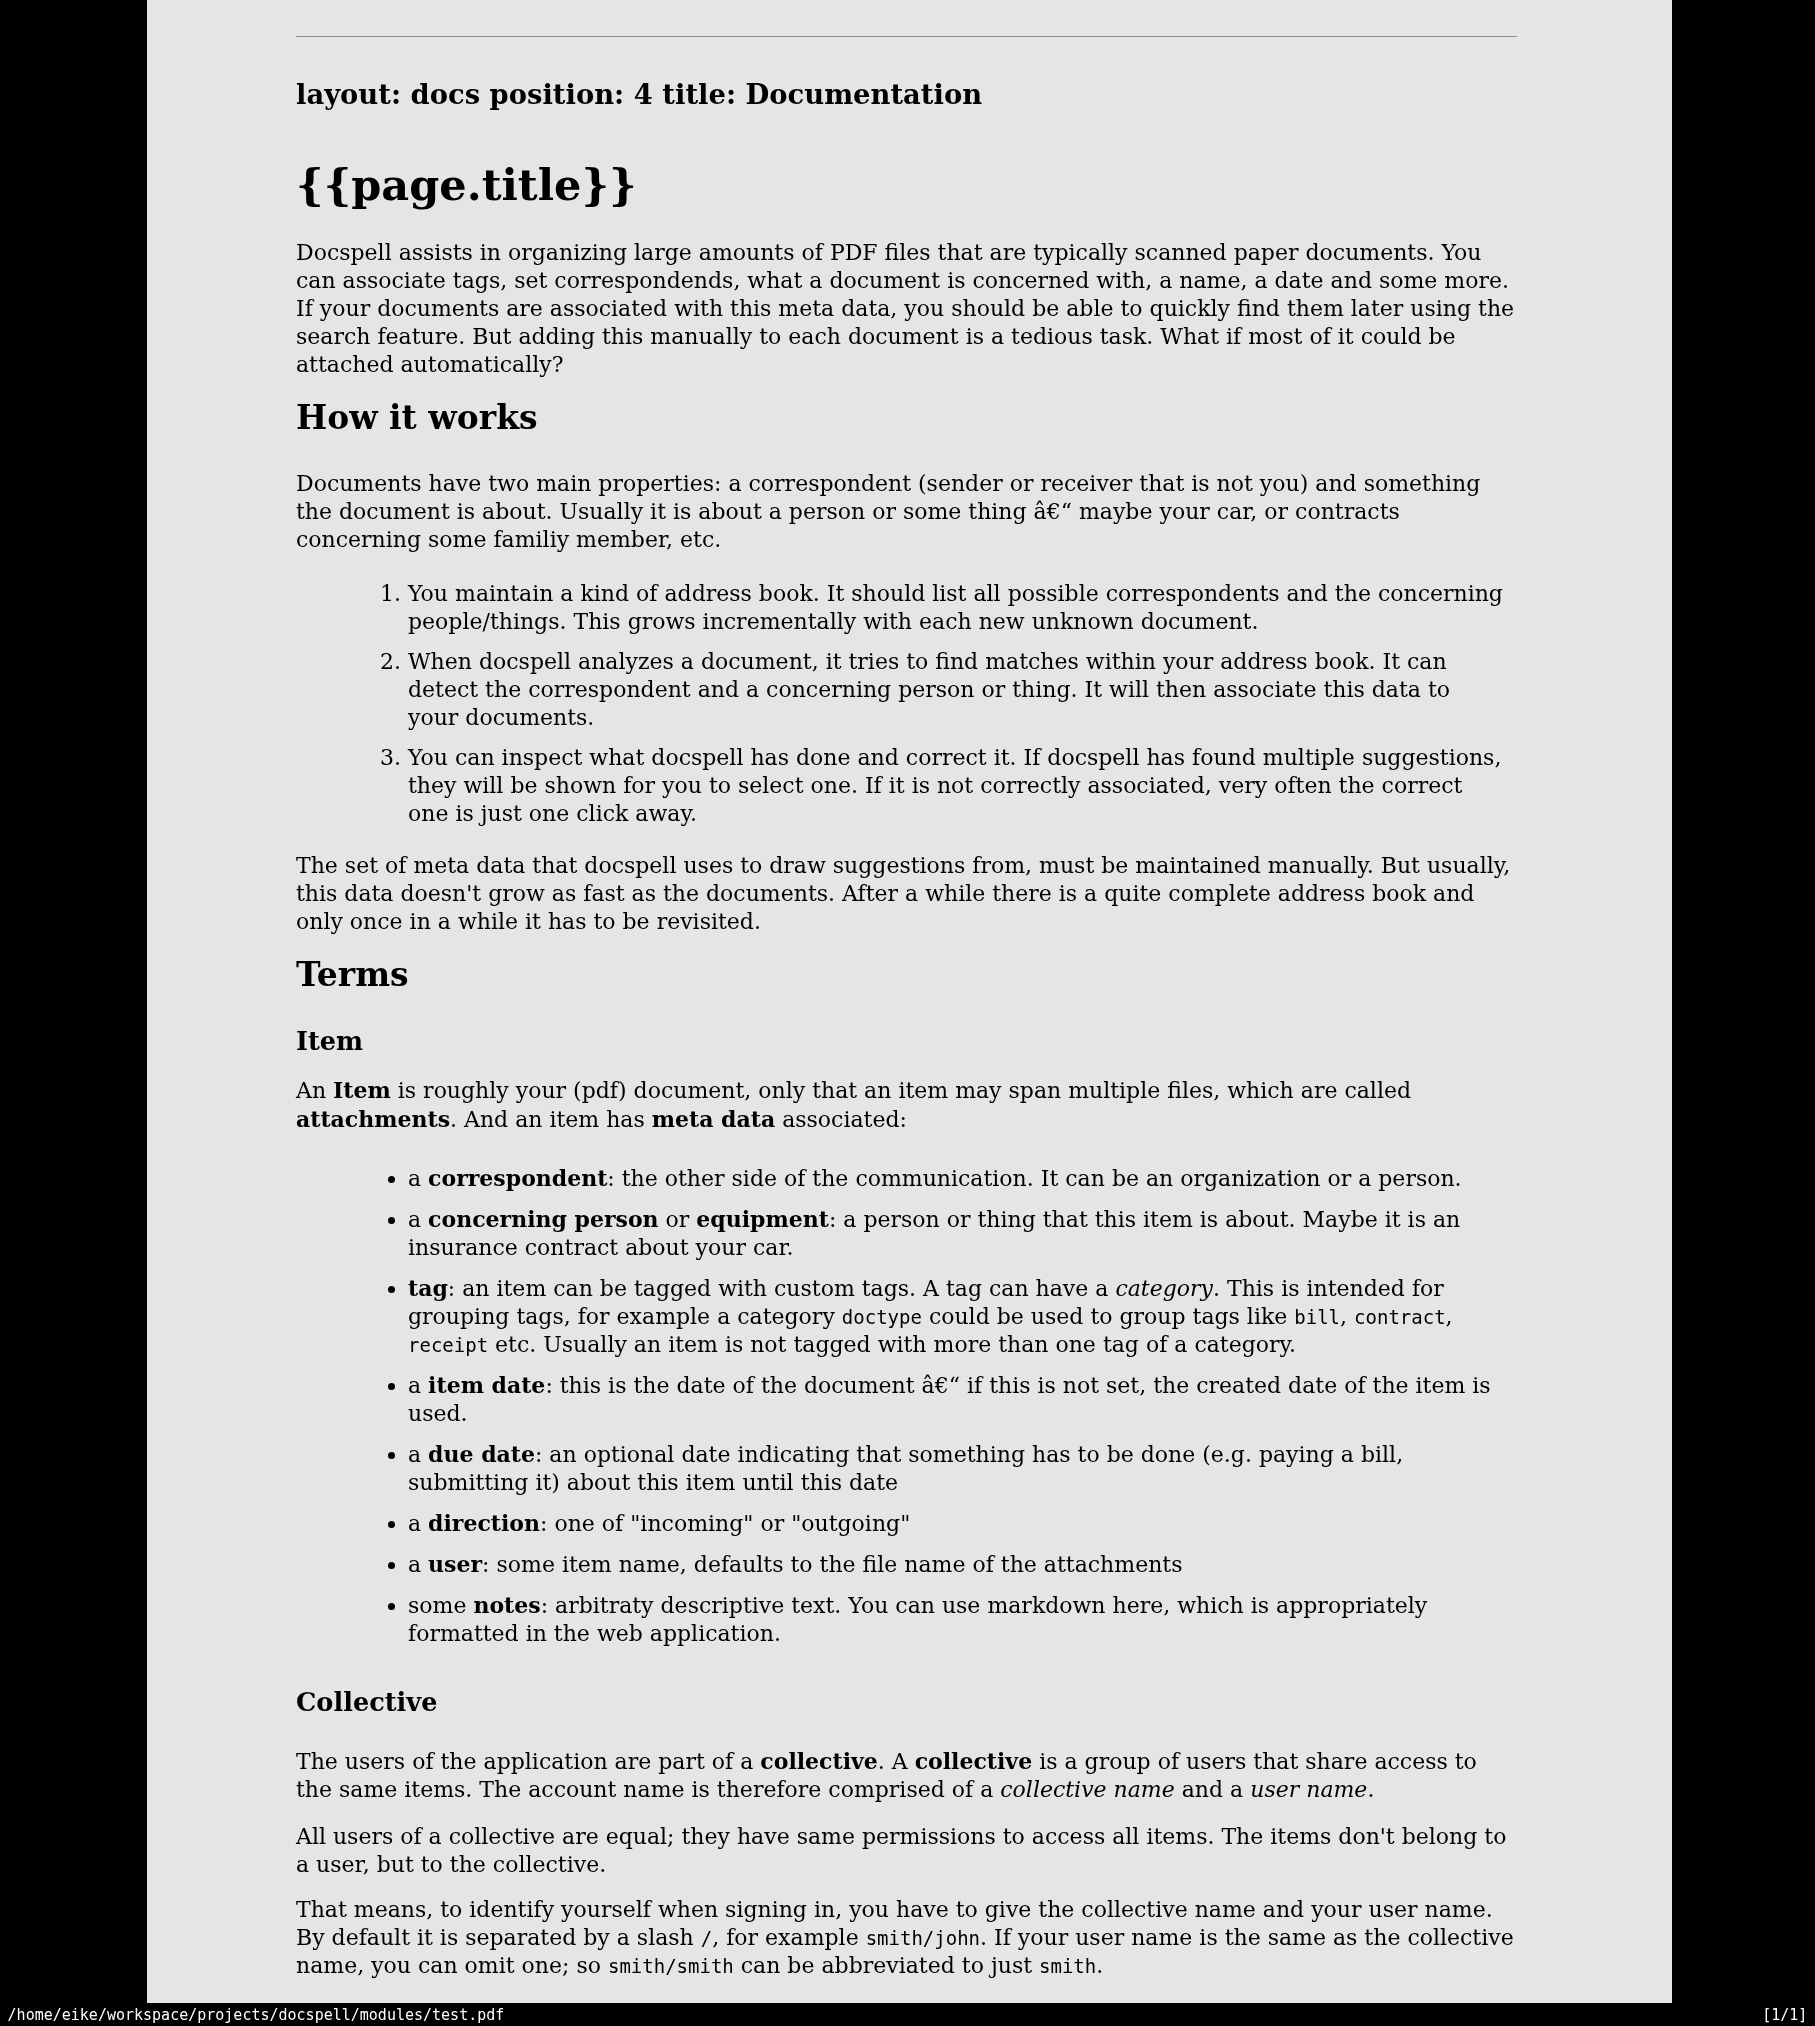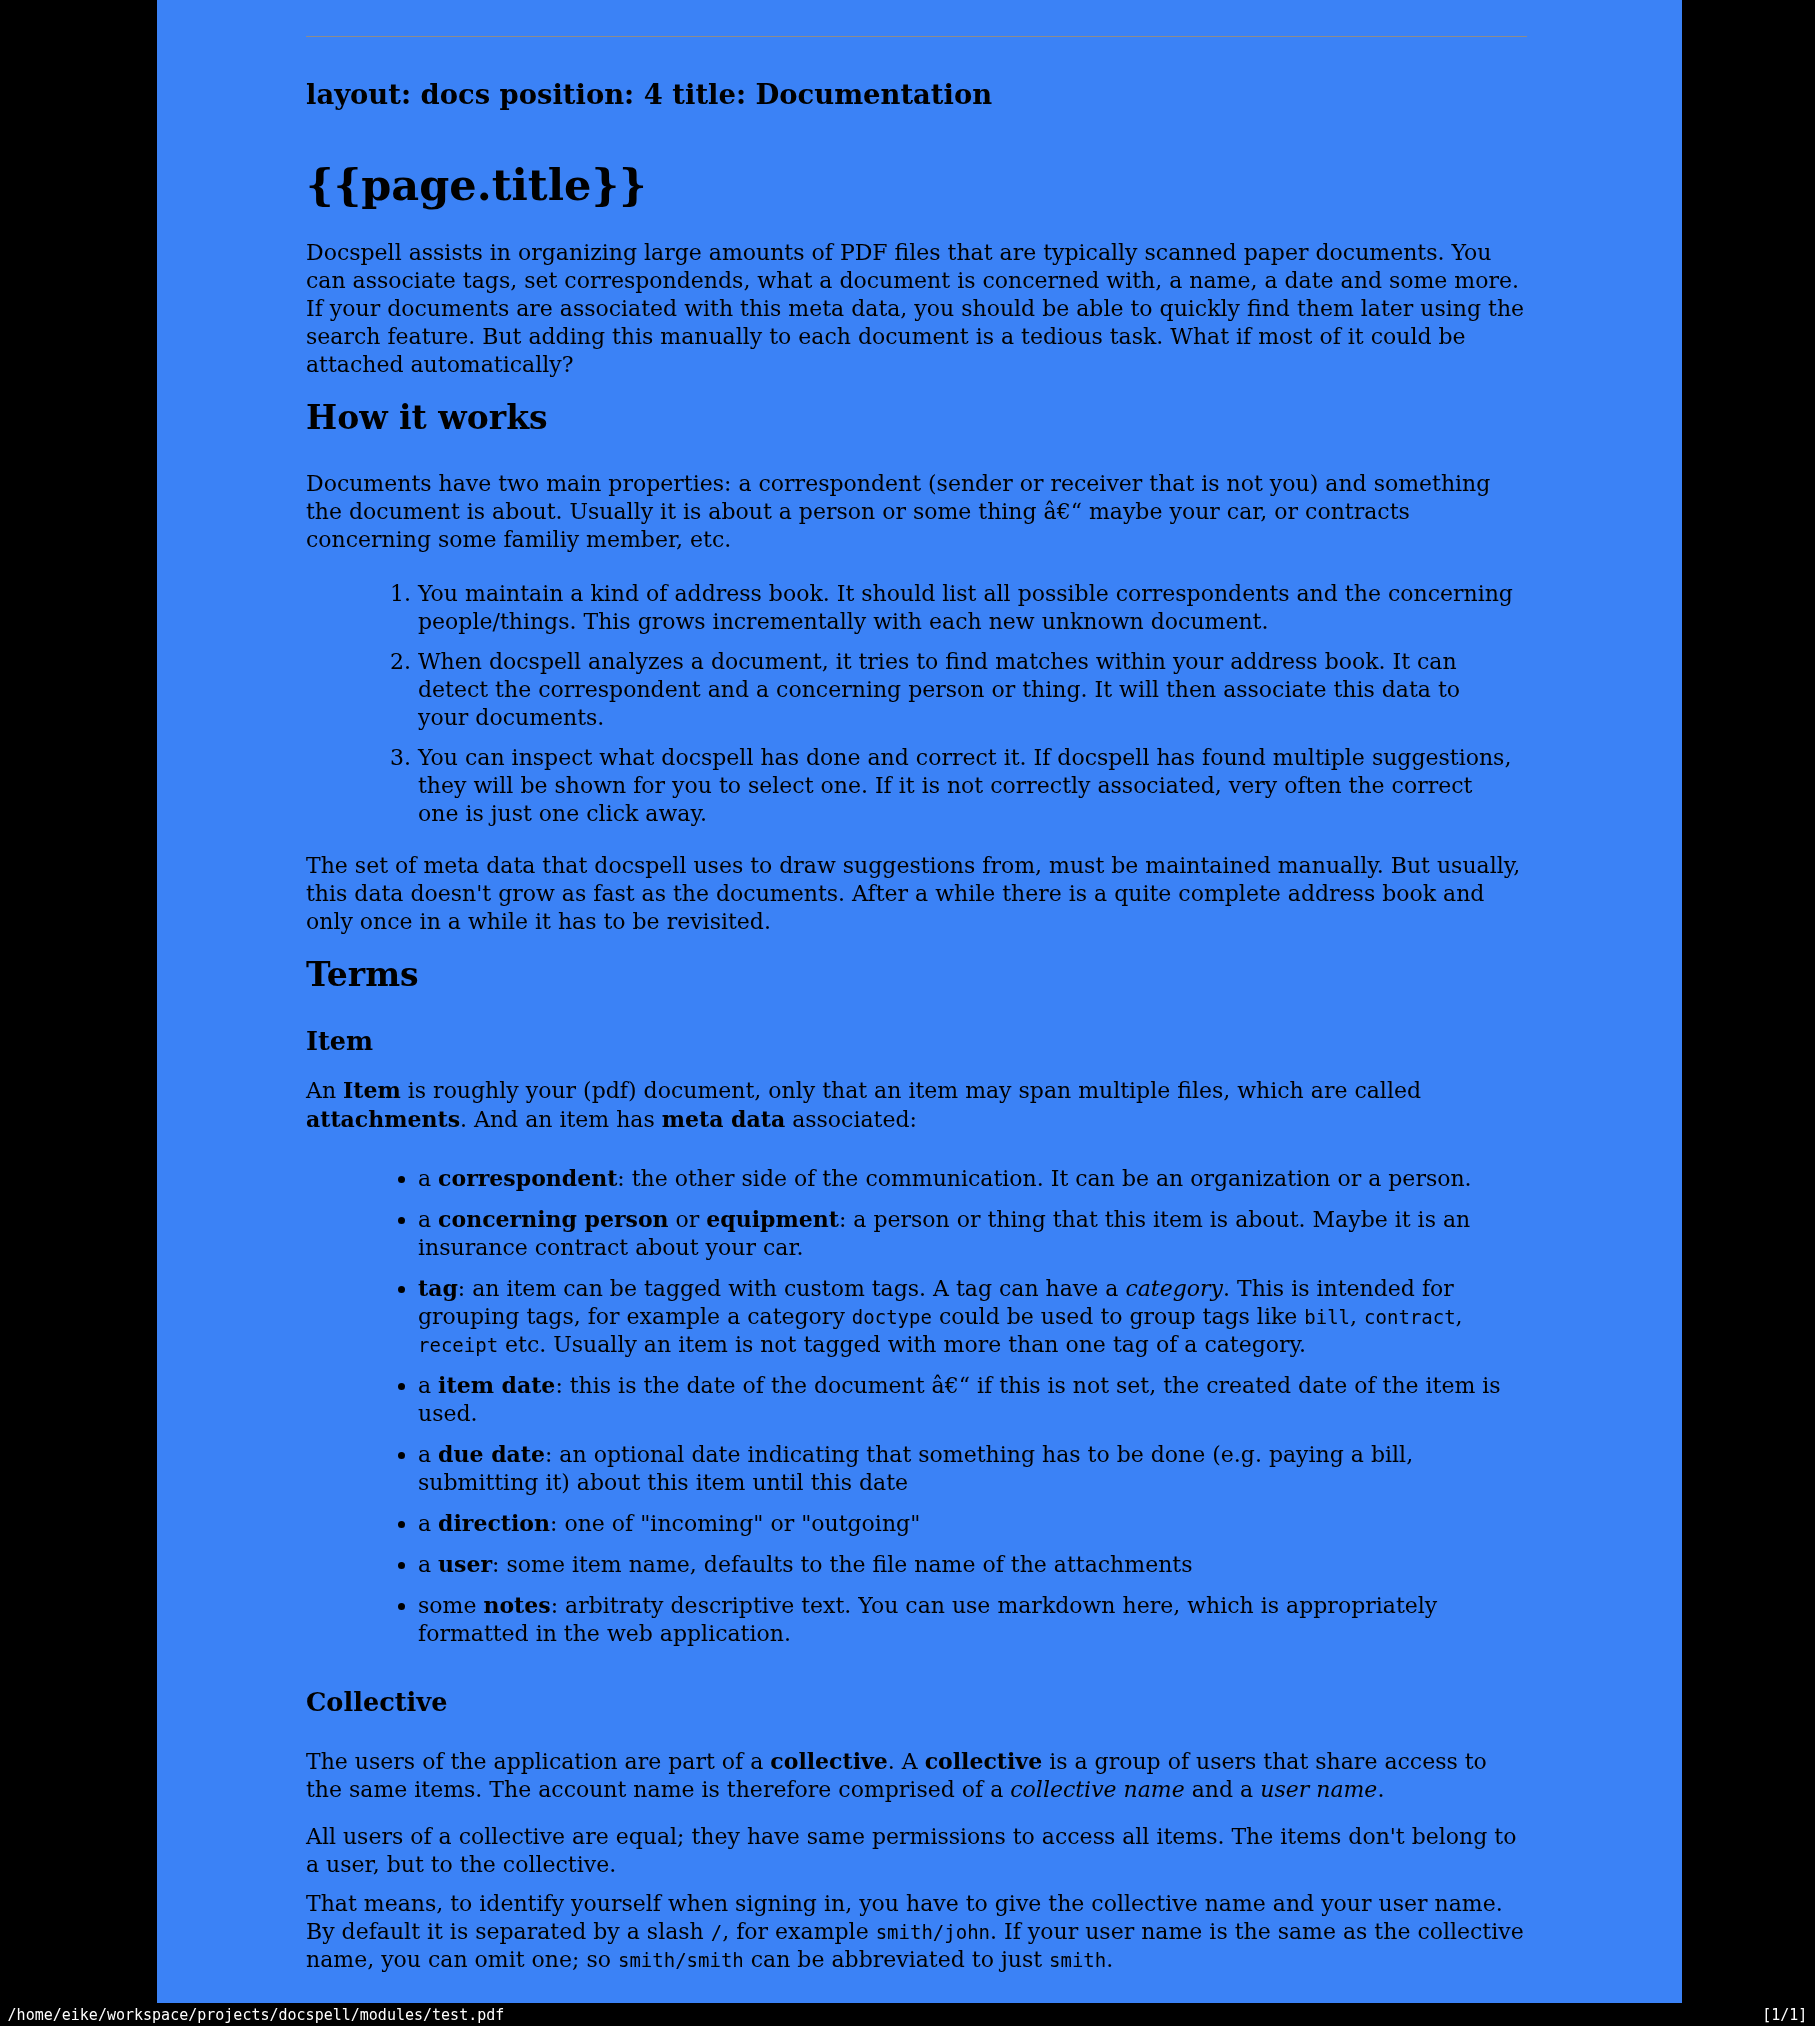--- a/index.html
+++ b/index.html
@@ -4,23 +4,23 @@
 <style>
   html,body { margin:0; padding:0; }
   body {
     width:1815px; height:2026px;
     background:#000;
     overflow:hidden;
     position:relative;
     font-family:"DejaVu Serif", serif;
   }
   .page {
-    position:absolute; left:157px; top:0;
+    position:absolute; left:147px; top:0;
     width:1525px; height:2003px;
-    background:#3b82f6;
+    background:#e5e5e5;
     color:#000;
     overflow:hidden;
     box-sizing:border-box;
     padding:0 155px 0 149px;
     font-size:22px;
     line-height:28px;
   }
   .toprule {
     border:none;
     border-top:1.9px solid #8c8c8c;
@@ -49,21 +49,21 @@
     line-height:32px;
     font-weight:bold;
     margin:30px 0 0 0;
   }
   p { margin:24.6px 0 0 0; }
   ol, ul {
     margin:25.6px 0 0 0;
     padding-left:100px;
   }
   li { margin:12px; }
-  .mt-24 { margin-top:11px; }
+  .mt-24 { margin-top:17px; }
   .mt-26 { margin-top:24.6px; }
   .mt-28 { margin-top:19px; }
   .mt-31 { margin-top:29px; }
   .mt-32 { margin-top:30px; }
   .mt-34 { margin-top:32px; }
   .mt-40 { margin-top:38px; }
   .s-n { }
   .s-b { font-weight:bold; }
   .s-i { font-style:italic; }
   .s-c {

